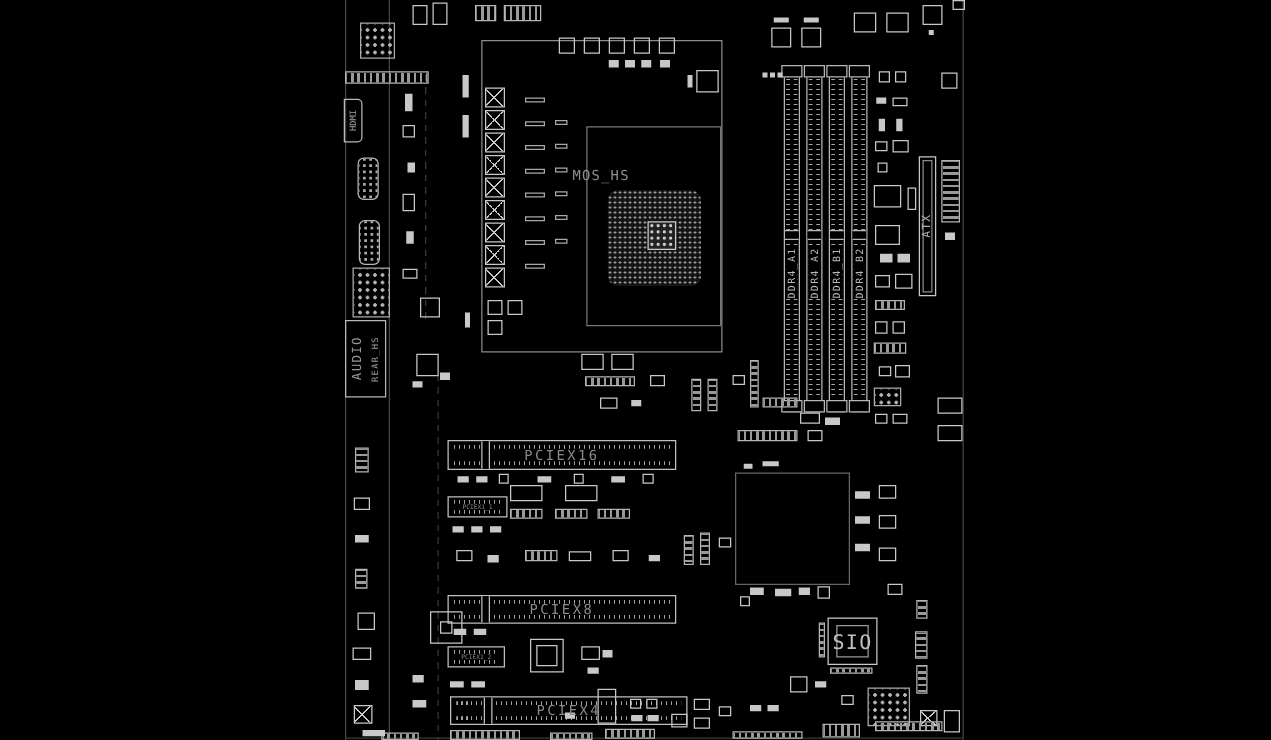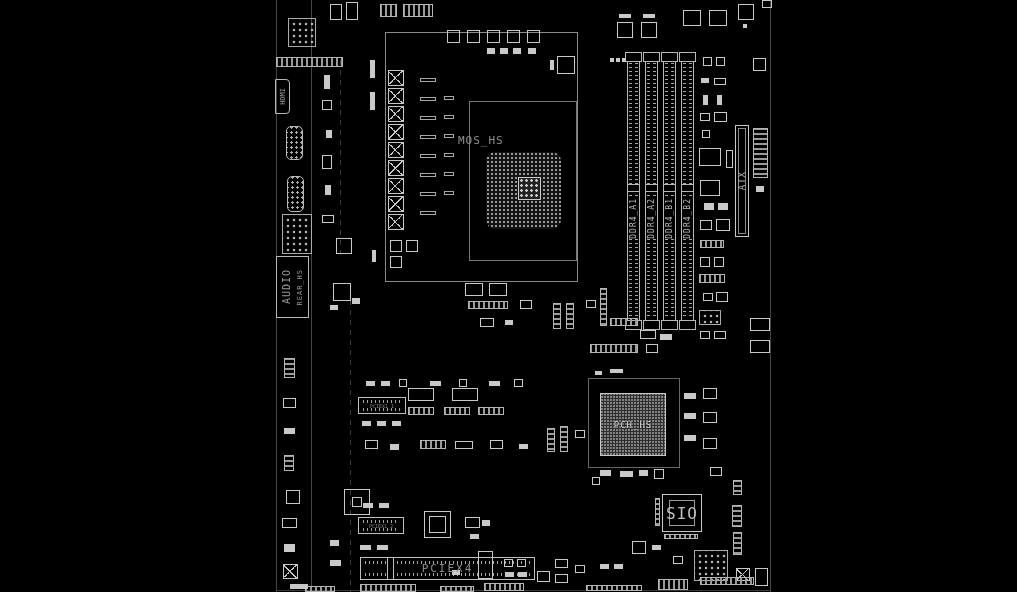--- a/index.html
+++ b/index.html
@@ -145,41 +145,50 @@
       </div>
     <div class="dimm-tab" style="bottom:-1px"></div>
   </div>
 
   <div class="abs atx" style="left:735px;top:125px;width:14px;height:112px">
     <div class="atx-in">
       <span class="vtext">ATX</span>
     </div>
   </div>
 
+  <div class="abs pcie" style="left:358px;top:352px;width:183px;height:24px">
+    <div class="pcie-dots top"></div>
+    <div class="pcie-dots bot"></div>
+    <div class="pcie-key" style="left:26px"></div>
+    <div class="pcie-label">PCIEX16</div>
+  </div>
   <div class="abs pcie" style="left:358px;top:397px;width:48px;height:17px">
     <div class="pcie-dots top" style="top:2px"></div>
     <div class="pcie-dots bot" style="bottom:2px"></div>
     <div class="pcie-label small">PCIEX1_1</div>
   </div>
+  <div class="abs pcie" style="left:358px;top:476px;width:183px;height:23px">
+    <div class="pcie-dots top"></div>
+    <div class="pcie-dots bot"></div>
+    <div class="pcie-key" style="left:26px"></div>
+    <div class="pcie-label">PCIEX8</div>
+  </div>
   <div class="abs pcie" style="left:358px;top:517px;width:46px;height:17px">
     <div class="pcie-dots top" style="top:2px"></div>
     <div class="pcie-dots bot" style="bottom:2px"></div>
     <div class="pcie-label small">PCIEX1_2</div>
   </div>
-  <div class="abs pcie" style="left:360px;top:557px;width:175px;height:23px">
+  <div class="abs pcie" style="left:360px;top:557px;width:190px;height:23px">
     <div class="pcie-dots top"></div>
     <div class="pcie-dots bot"></div>
     <div class="pcie-key" style="left:26px"></div>
     <div class="pcie-label">PCIEX4</div>
   </div>
 
   <div class="abs pch-region" style="left:588px;top:378px;width:92px;height:90px"></div>
-  <div class="abs pch-bga" style="left:600px;top:393px;width:66px;height:63px">
-    <span>PCH_HS</span>
-  </div>
 
   <div class="abs sio" style="left:662px;top:494px;width:40px;height:38px">
     <div class="sio-in"></div>
     <span>SIO</span>
   </div>
 
   <div id="deco">
       <div class="abs c-g" style="left: 288px; top: 18px; width: 28px; height: 29px;"></div>
       <div class="abs c-h" style="left: 276px; top: 57px; width: 67px; height: 10px;"></div>
       <div class="abs c-b" style="left: 330px; top: 4px; width: 12px; height: 16px;"></div>

